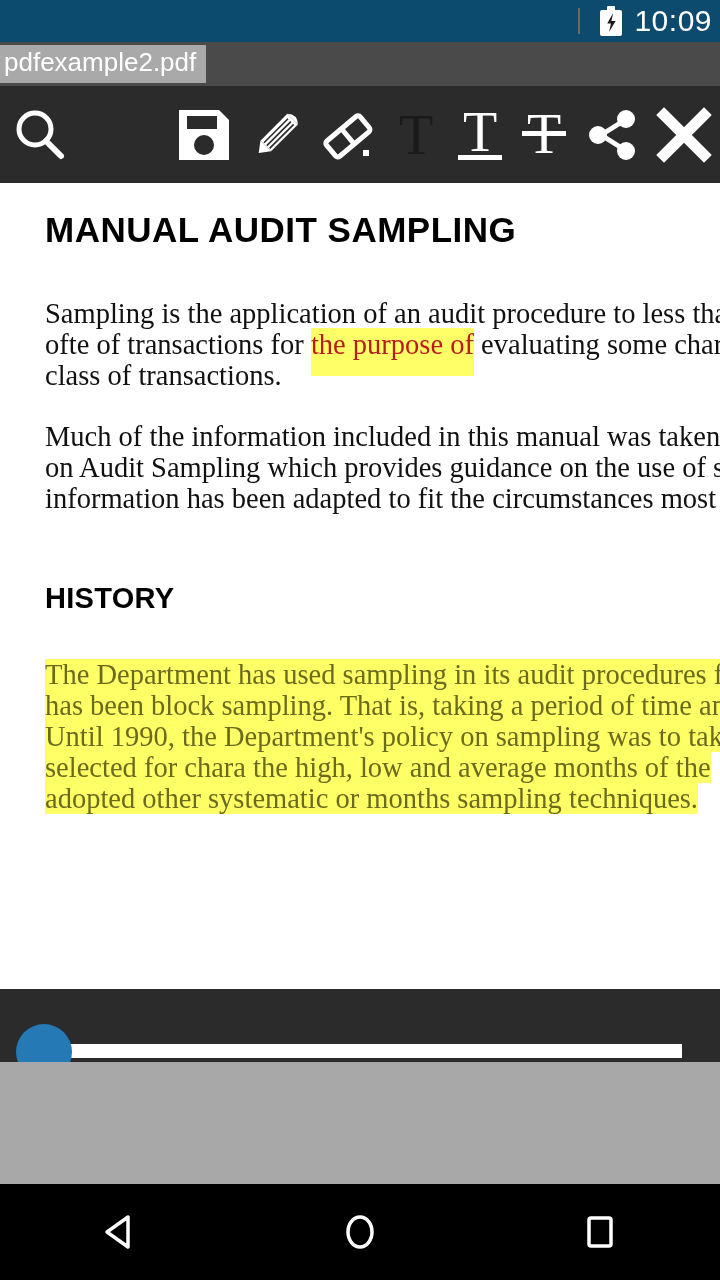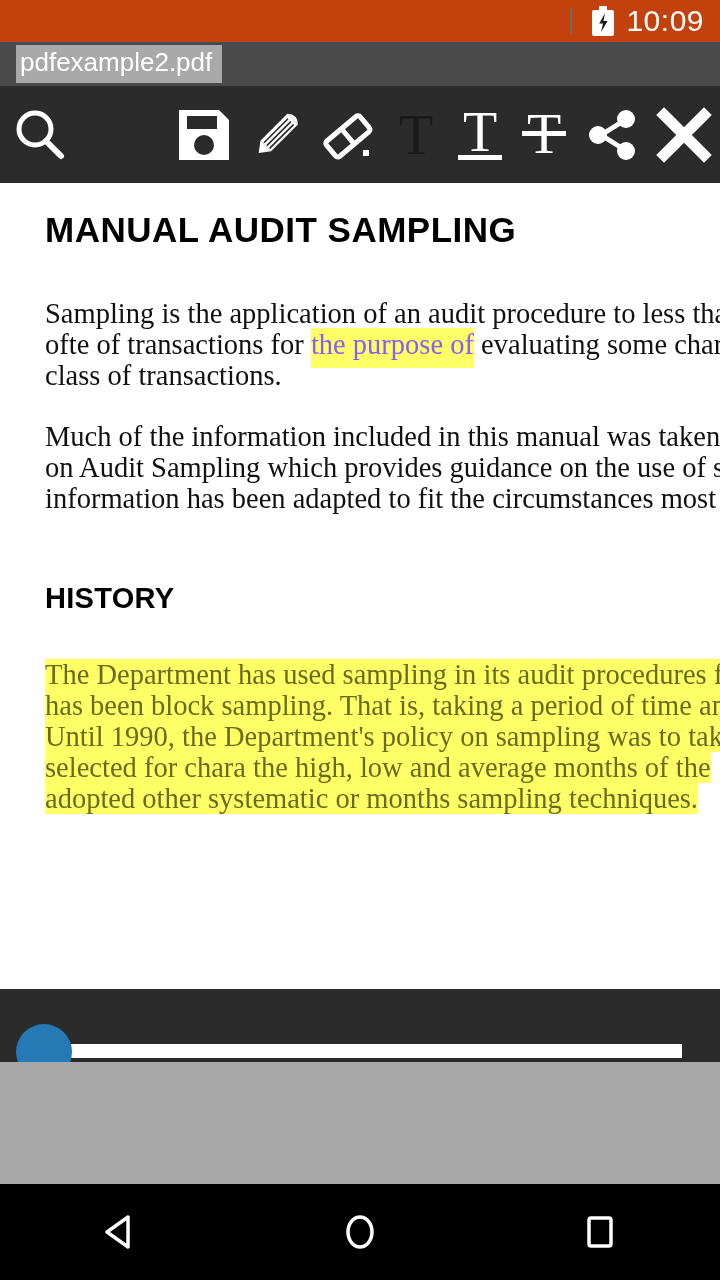--- a/index.html
+++ b/index.html
@@ -7,22 +7,22 @@
     width:720px; height:1280px;
     background:#000;
     font-family:"Liberation Sans", sans-serif;
     overflow:hidden;
   }
   #screen { position:relative; width:720px; height:1280px; background:#ffffff; }
 
   
   .status-bar {
     position:absolute; left:0; top:0; width:720px; height:42px;
-    background:#c2410c; display:flex; align-items:center; justify-content:flex-end;
-    padding-right:16px;
+    background:#0c4a6e; display:flex; align-items:center; justify-content:flex-end;
+    padding-right:8px;
   }
   .status-sep {
     width:2px; height:26px; background:#6a6a6a; margin-right:20px;
   }
   .battery-icon { width:22px; height:30px; position:relative; margin-right:12px; }
   .battery-icon .body {
     position:absolute; left:0; top:4px; width:22px; height:26px;
     background:#ffffff; border-radius:2px;
   }
   .battery-icon .cap {
@@ -35,21 +35,21 @@
     clip-path:polygon(62% 0%, 20% 55%, 47% 55%, 33% 100%, 80% 42%, 50% 42%);
   }
   .status-time {
     color:#ffffff; font-size:30px; letter-spacing:0.5px; line-height:1;
     font-family:"Liberation Sans", sans-serif;
   }
 
   
   .title-bar {
     position:absolute; left:0; top:42px; width:720px; height:44px;
-    background:#4a4a4a; display:flex; align-items:center;padding-left:16px;
+    background:#4a4a4a; display:flex; align-items:center;
   }
   .title-text {
     background:#a9a9a9; color:#ffffff; font-size:26px;
     padding:4px 10px 6px 4px; line-height:1.05; white-space:nowrap;
     font-family:"Liberation Sans", sans-serif;
   }
 
   
   .toolbar {
     position:absolute; left:0; top:86px; width:720px; height:97px;
@@ -81,22 +81,22 @@
     font-weight:bold; font-size:29px; letter-spacing:0.3px;
     color:#000000; white-space:nowrap;
   }
   .doc-p {
     font-family:"Liberation Serif", serif;
     font-size:28.5px; line-height:31px; color:#111111;
     text-align:justify; width:880px;
   }
   .doc-p .ln { display:block; white-space:nowrap; }
   .hl {
-    background:#ffff66; color:#8b5cf6;
-    padding:1px 0 8px 0;
+    background:#ffff66; color:#b91c1c;
+    padding:1px 0 16px 0;
     box-decoration-break:clone; -webkit-box-decoration-break:clone;
   }
   .hl-line { display:inline-block; background:#ffff66; color:#6b6b1e; }
 
   
   .seek-area {
     position:absolute; left:0; top:989px; width:720px; height:73px;
     background:#2b2b2b;
   }
   .seek-track {

